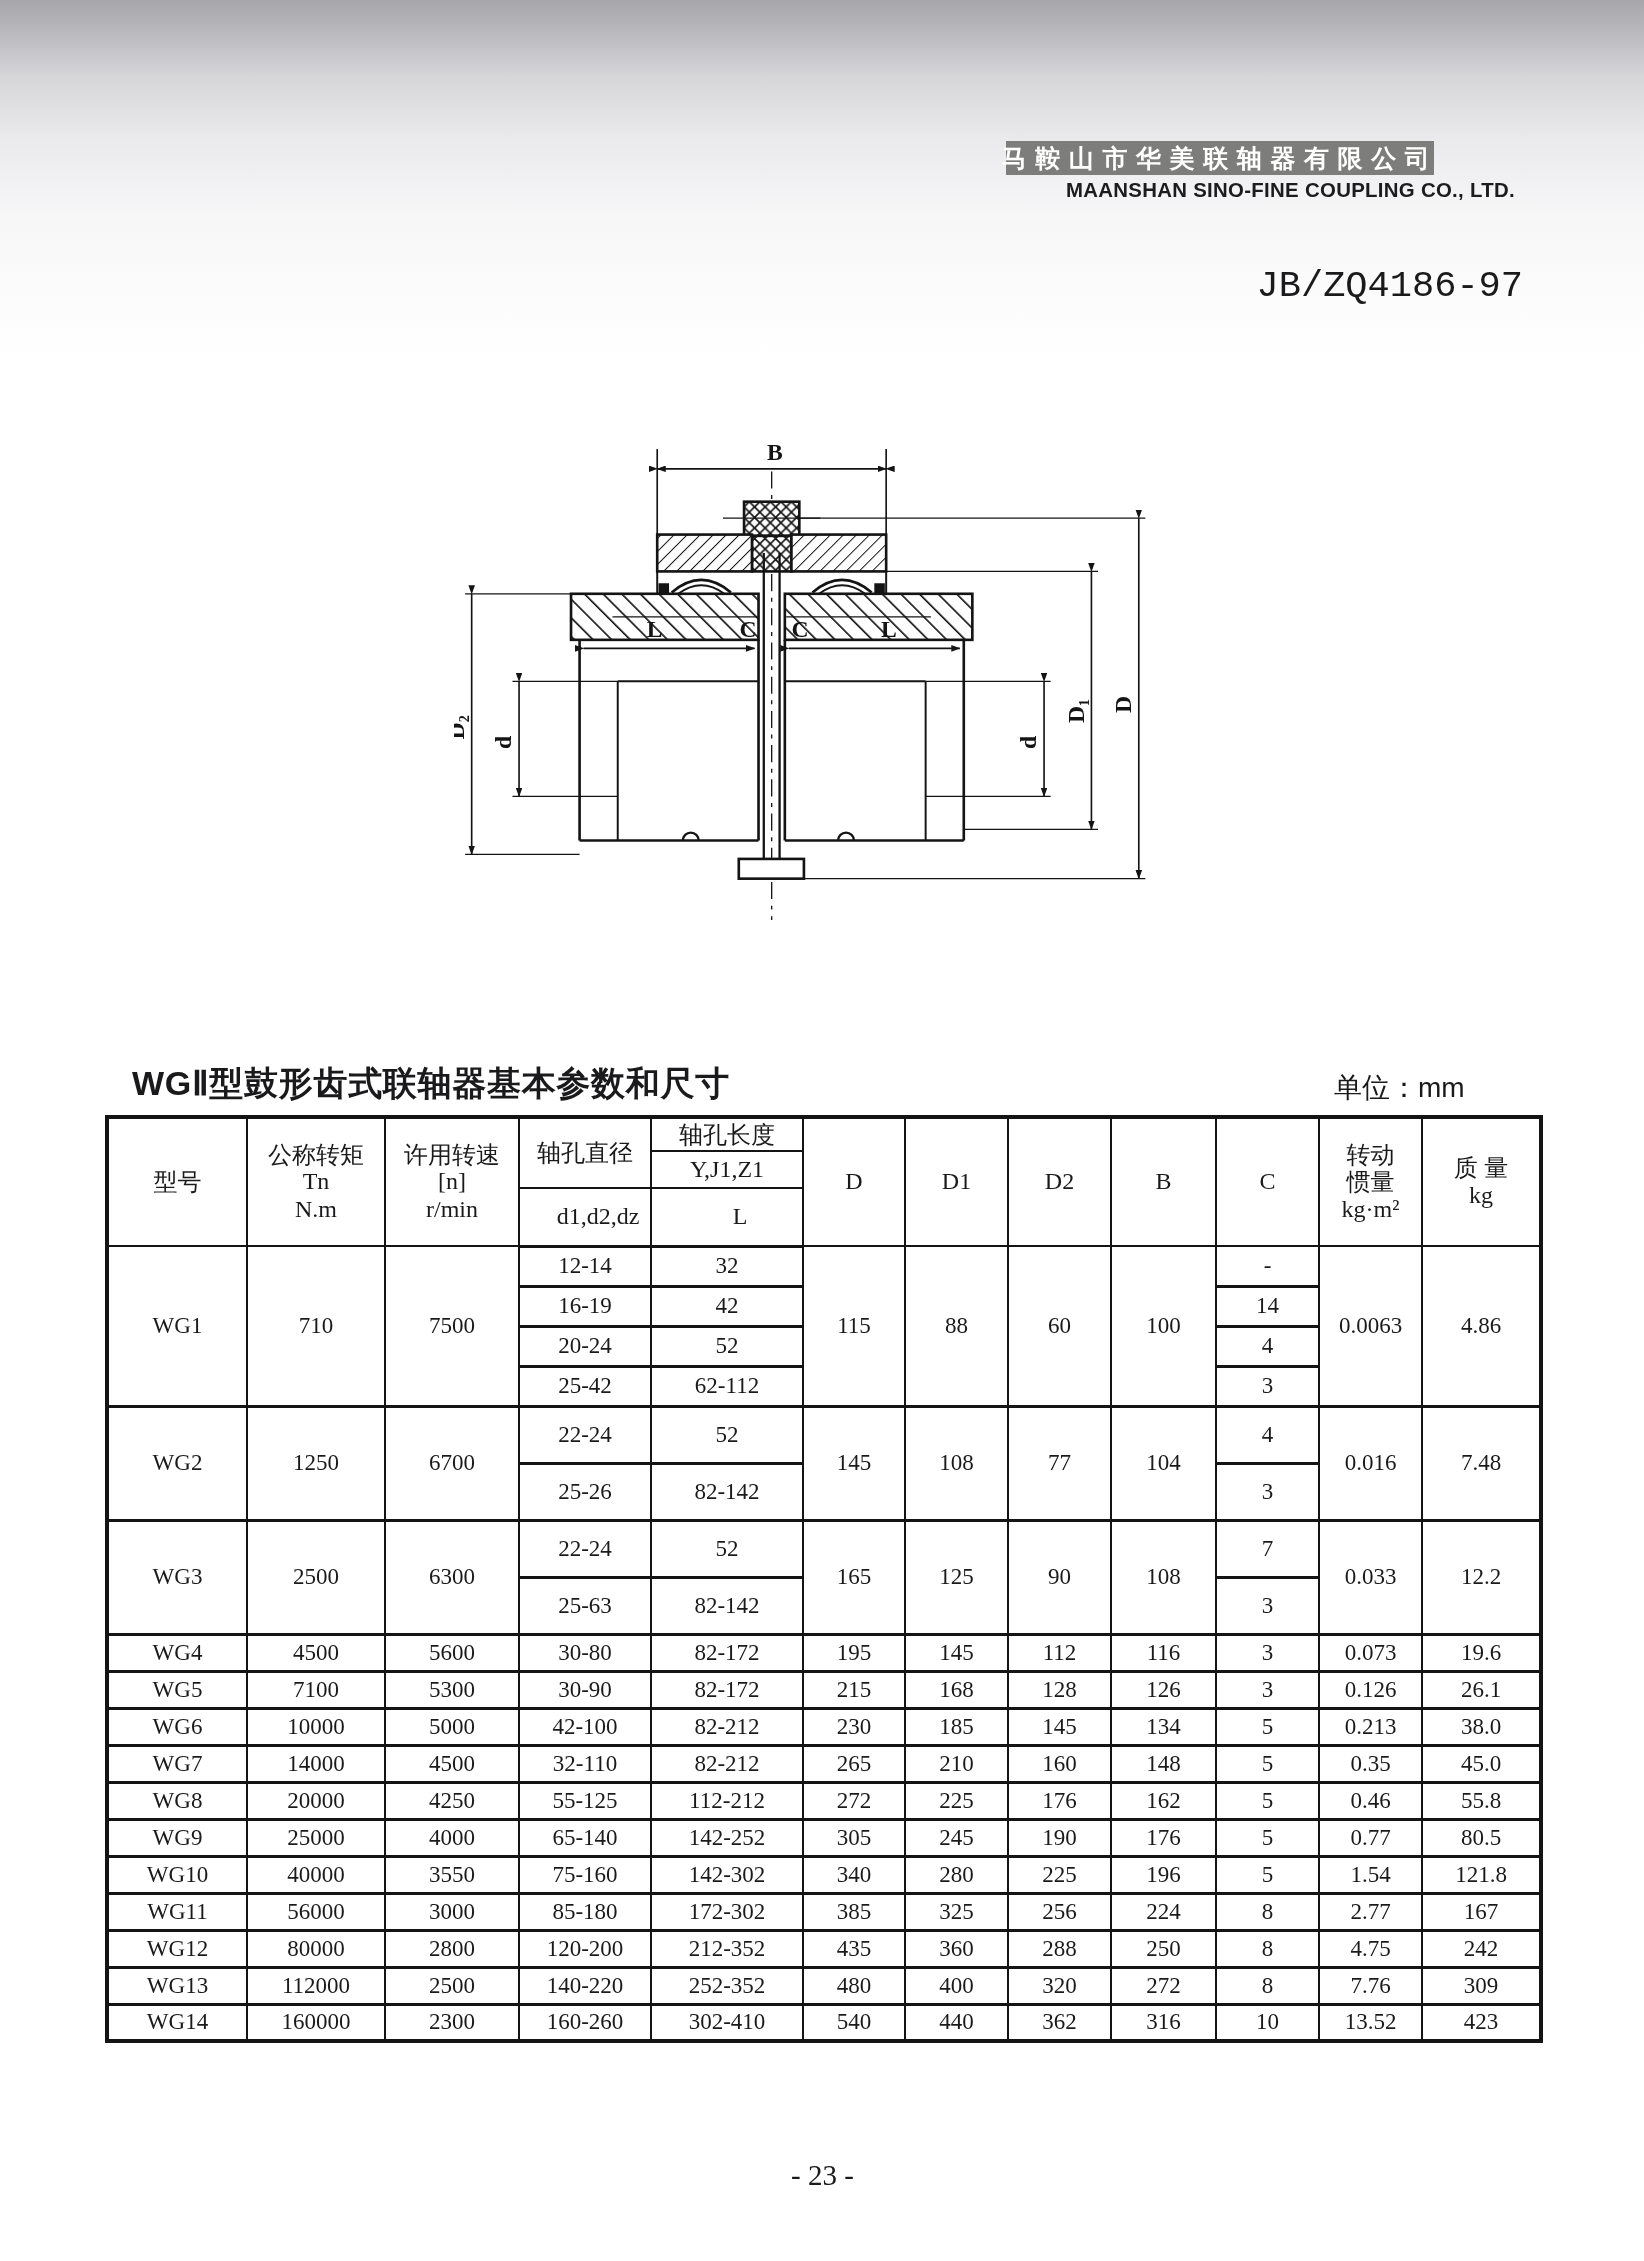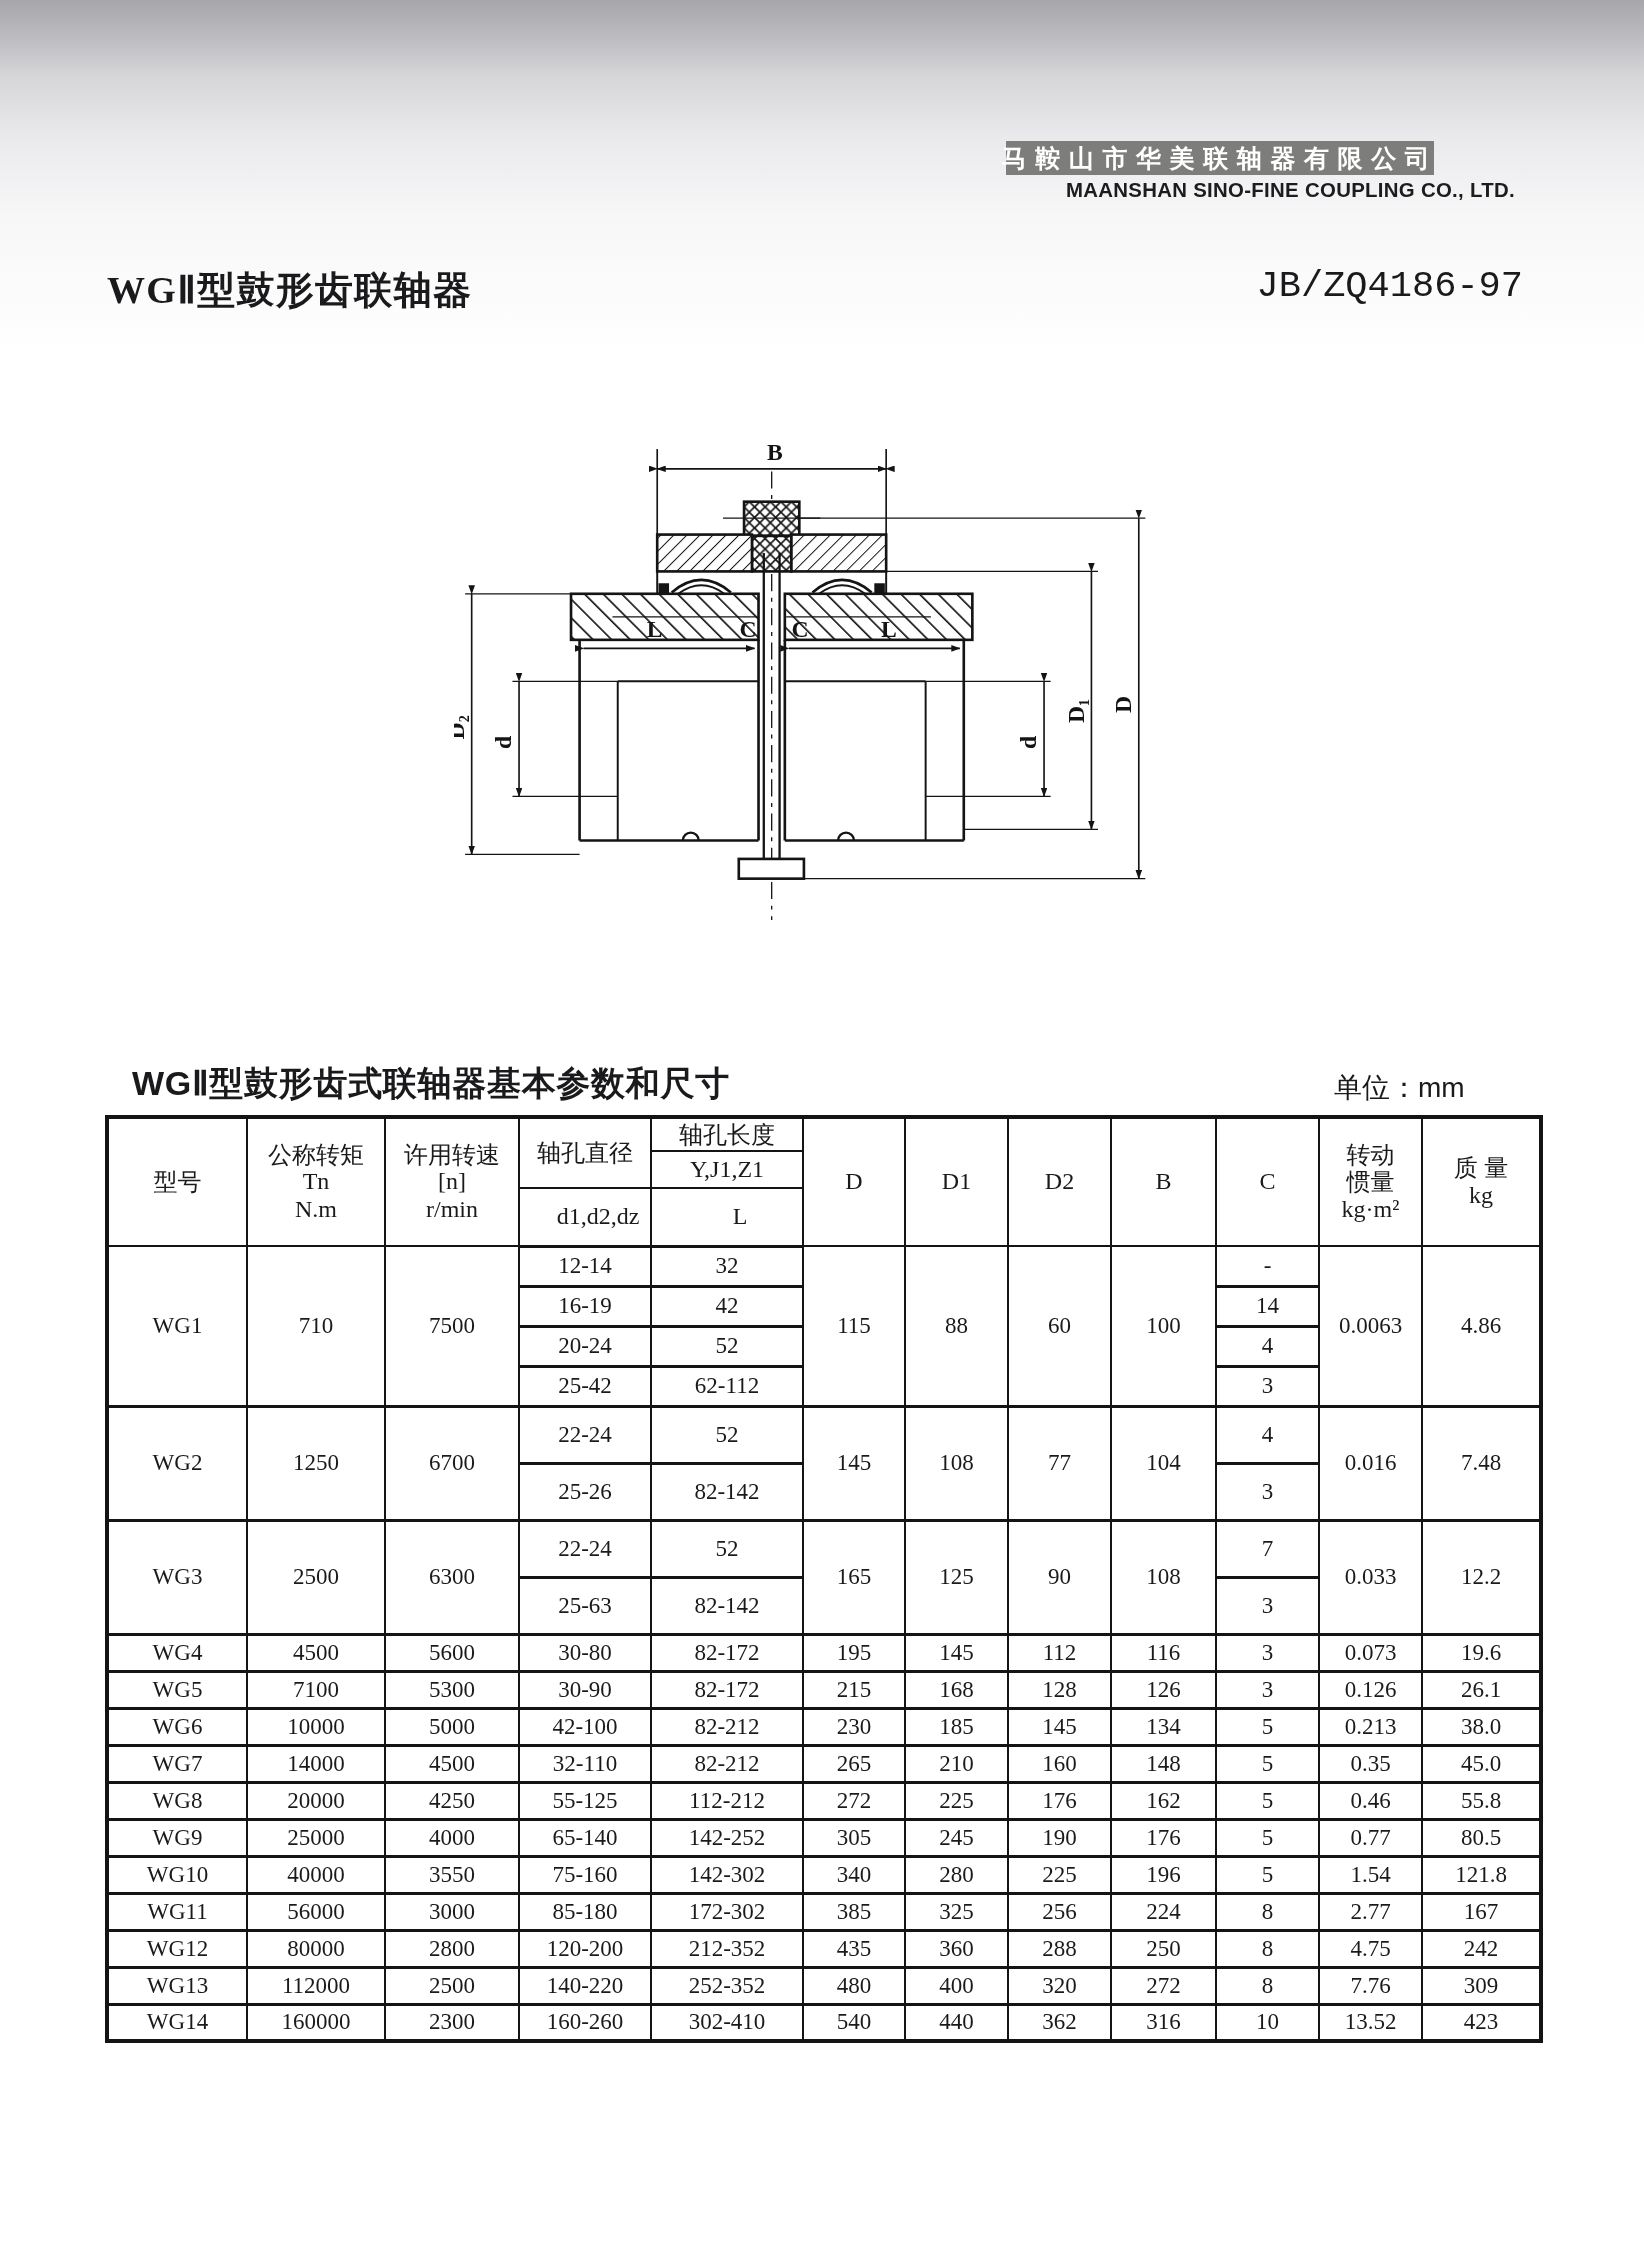--- a/index.html
+++ b/index.html
@@ -95,21 +95,20 @@
 </head>
 <body>
 
 <div class="page">
 
   <div class="banner">
     <span>马鞍山市华美联轴器有限公司</span>
   </div>
   <div class="company-en">MAANSHAN  SINO-FINE  COUPLING  CO., LTD.</div>
 
-  <div class="title-product">WGⅡ型鼓形齿联轴器</div>
   <div class="title-standard">JB/ZQ4186-97</div>
 
   <div class="drawing">
     <svg viewBox="0 0 1120 760" width="738" height="500">
       <defs>
         <pattern id="hatchA" width="14" height="14" patternUnits="userSpaceOnUse" patternTransform="rotate(45)">
           <rect width="14" height="14" fill="#ffffff"></rect>
           <line x1="0" y1="0" x2="0" y2="14" stroke="#141414" stroke-width="3"></line>
         </pattern>
         <pattern id="hatchB" width="20" height="20" patternUnits="userSpaceOnUse" patternTransform="rotate(-45)">
@@ -480,15 +479,16 @@
           <td>440</td>
           <td>362</td>
           <td>316</td>
           <td>10</td>
           <td>13.52</td>
           <td>423</td>
         </tr>
       </tbody>
   </table>
 
+  <div class="footer">- 23 -</div>
 
 </div>
 
 
 </body></html>

